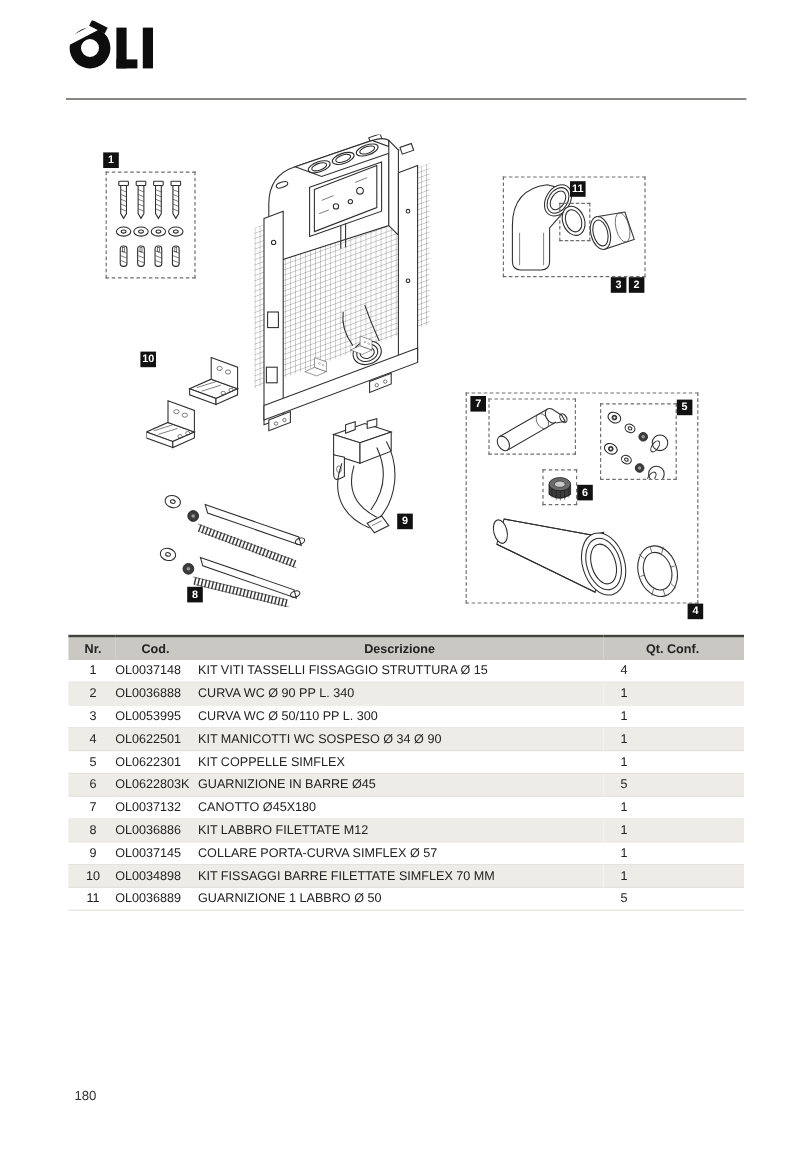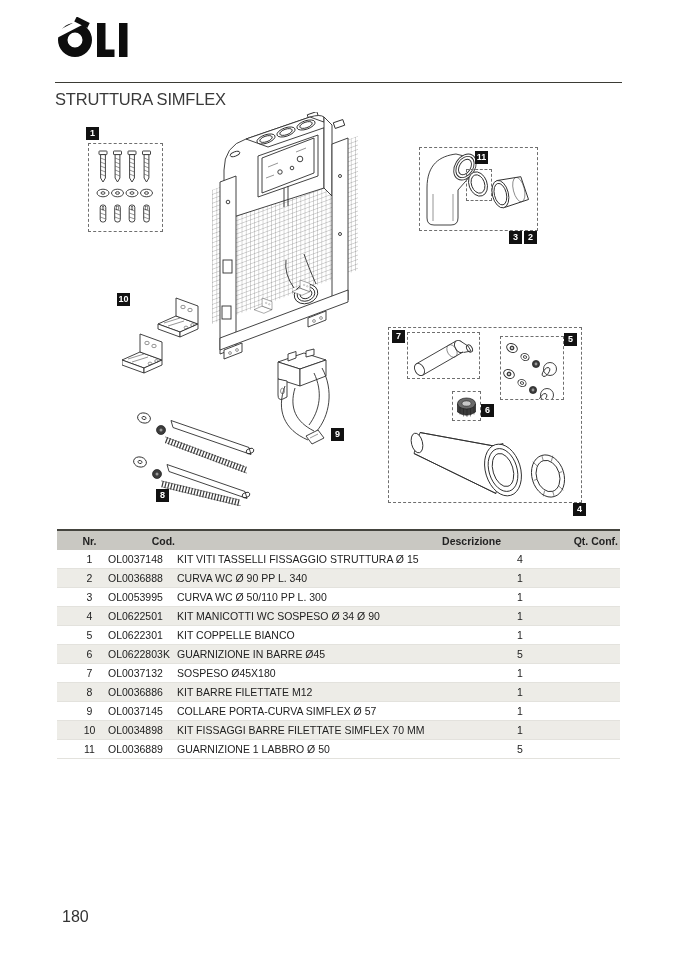--- a/index.html
+++ b/index.html
@@ -16,50 +16,49 @@
   svg .lnn{fill:none;stroke:#2e2e2e;stroke-width:0.9;}
   svg .thin{fill:none;stroke:#3c3c3c;stroke-width:0.55;}
   svg .dk{fill:#3c3c3c;stroke:#1d1d1d;stroke-width:0.7;}
   .callout{position:absolute;width:13px;height:13px;background:#111111;color:#ffffff;
            font-size:9px;font-weight:bold;display:flex;align-items:center;justify-content:center;
            line-height:1;}
   
   .parts-table{position:absolute;left:57px;top:529px;width:563px;border-collapse:collapse;
                font-size:10.5px;color:#222;table-layout:fixed;}
   .parts-table thead th{background:#c9c8c2;border-top:2px solid #44443e;font-weight:bold;
-               text-align:right;padding:3.5px 2px 3.5px 0;}
-  .parts-table th.nr,.parts-table td.nr{width:33px;text-align:center;padding-left:16px;}
+               text-align:center;padding:3.5px 2px 3.5px 0;}
+  .parts-table th.nr,.parts-table td.nr{width:33px;text-align:center;padding-left:4px;}
   .parts-table th.cod,.parts-table td.cod{width:67px;}
   .parts-table th.qt,.parts-table td.qt{width:115px;}
   .parts-table td{padding:3px 2px 3px 0;border-bottom:1px solid #e3e2dd;
                white-space:nowrap;overflow:hidden;}
   .parts-table td.qt{padding-left:14px;}
   .parts-table tbody tr:nth-child(even){background:#edece7;}
-  .page-number{position:absolute;left:62px;top:908px;font-size:16px;color:#333;}
+  .page-number{position:absolute;left:62px;top:908px;font-size:11px;color:#333;}
 </style>
 </head>
 <body>
 
 <div class="page">
 
   <div class="logo" aria-label="OLI">
     <svg width="84" height="44" viewBox="0 0 84 44">
       <g>
         <path fill="#0d0d0d" fill-rule="evenodd" d="M20,6 A17,17 0 1 0 20,40 A17,17 0 1 0 20,6 Z M20,15.5 A7.5,7.5 0 1 1 20,30.5 A7.5,7.5 0 1 1 20,15.5 Z"></path>
         <line x1="1" y1="18" x2="31" y2="2.5" stroke="#ffffff" stroke-width="6"></line>
         <line x1="20.5" y1="2" x2="33.5" y2="8.5" stroke="#0d0d0d" stroke-width="5.5"></line>
         <rect x="42" y="6" width="8.5" height="34" fill="#0d0d0d"></rect>
         <rect x="42" y="32.5" width="17.5" height="7.5" fill="#0d0d0d"></rect>
         <rect x="64" y="6" width="8.5" height="34" fill="#0d0d0d"></rect>
       </g>
     </svg>
   </div>
 
   <div class="rule"></div>
-  <div class="title">STRUTTURA SIMFLEX</div>
 
   <div class="dash" style="left:88px;top:143px;width:73px;height:87px;">
     <svg width="73" height="87" viewBox="0 0 73 87">
       <defs>
         <g id="scr">
           <rect class="ln" x="-4" y="0" width="8" height="3.6" rx="0.6"></rect>
           <path class="ln" d="M-2.4,3.6 V27 L0,31 L2.4,27 V3.6 Z"></path>
           <path class="thin" d="M-2.4,7 L2.4,9 M-2.4,11 L2.4,13 M-2.4,15 L2.4,17 M-2.4,19 L2.4,21 M-2.4,23 L2.4,25"></path>
         </g>
         <g id="wsh">
@@ -380,39 +379,39 @@
         </tr>
         <tr>
           <td class="nr">4</td>
           <td class="cod">OL0622501</td>
           <td class="desc">KIT MANICOTTI WC SOSPESO Ø 34 Ø 90</td>
           <td class="qt">1</td>
         </tr>
         <tr>
           <td class="nr">5</td>
           <td class="cod">OL0622301</td>
-          <td class="desc">KIT COPPELLE BIANCO</td>
+          <td class="desc">KIT COPPELLE SIMFLEX</td>
           <td class="qt">1</td>
         </tr>
         <tr>
           <td class="nr">6</td>
           <td class="cod">OL0622803K</td>
           <td class="desc">GUARNIZIONE IN BARRE Ø45</td>
           <td class="qt">5</td>
         </tr>
         <tr>
           <td class="nr">7</td>
           <td class="cod">OL0037132</td>
-          <td class="desc">SOSPESO Ø45X180</td>
+          <td class="desc">CANOTTO Ø45X180</td>
           <td class="qt">1</td>
         </tr>
         <tr>
           <td class="nr">8</td>
           <td class="cod">OL0036886</td>
-          <td class="desc">KIT BARRE FILETTATE M12</td>
+          <td class="desc">KIT LABBRO FILETTATE M12</td>
           <td class="qt">1</td>
         </tr>
         <tr>
           <td class="nr">9</td>
           <td class="cod">OL0037145</td>
           <td class="desc">COLLARE PORTA-CURVA SIMFLEX Ø 57</td>
           <td class="qt">1</td>
         </tr>
         <tr>
           <td class="nr">10</td>

